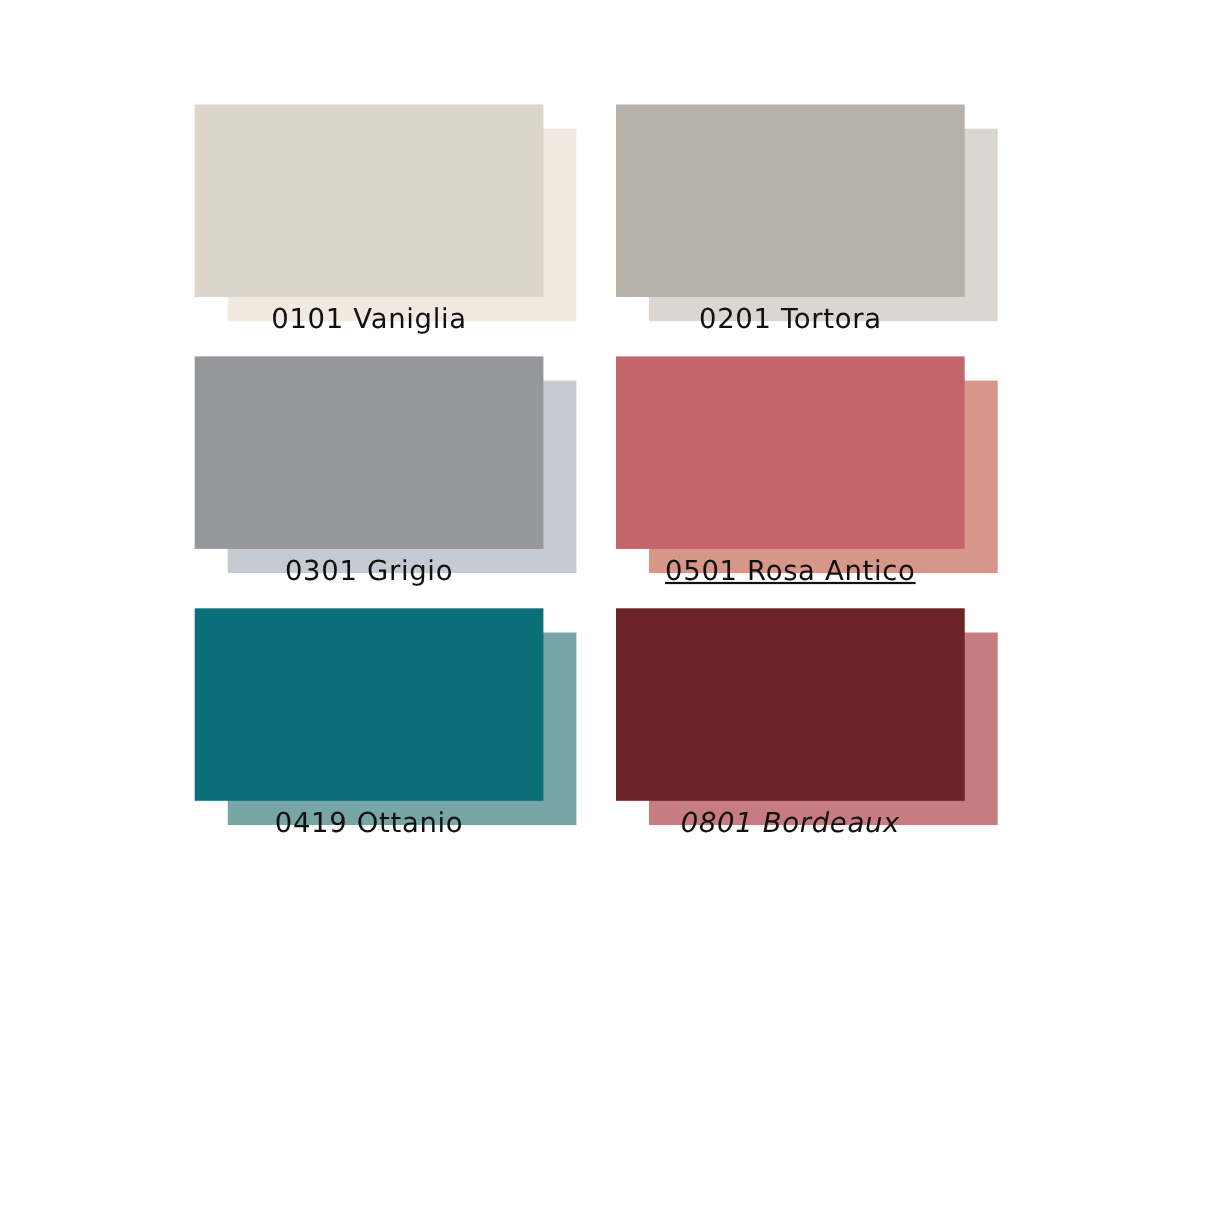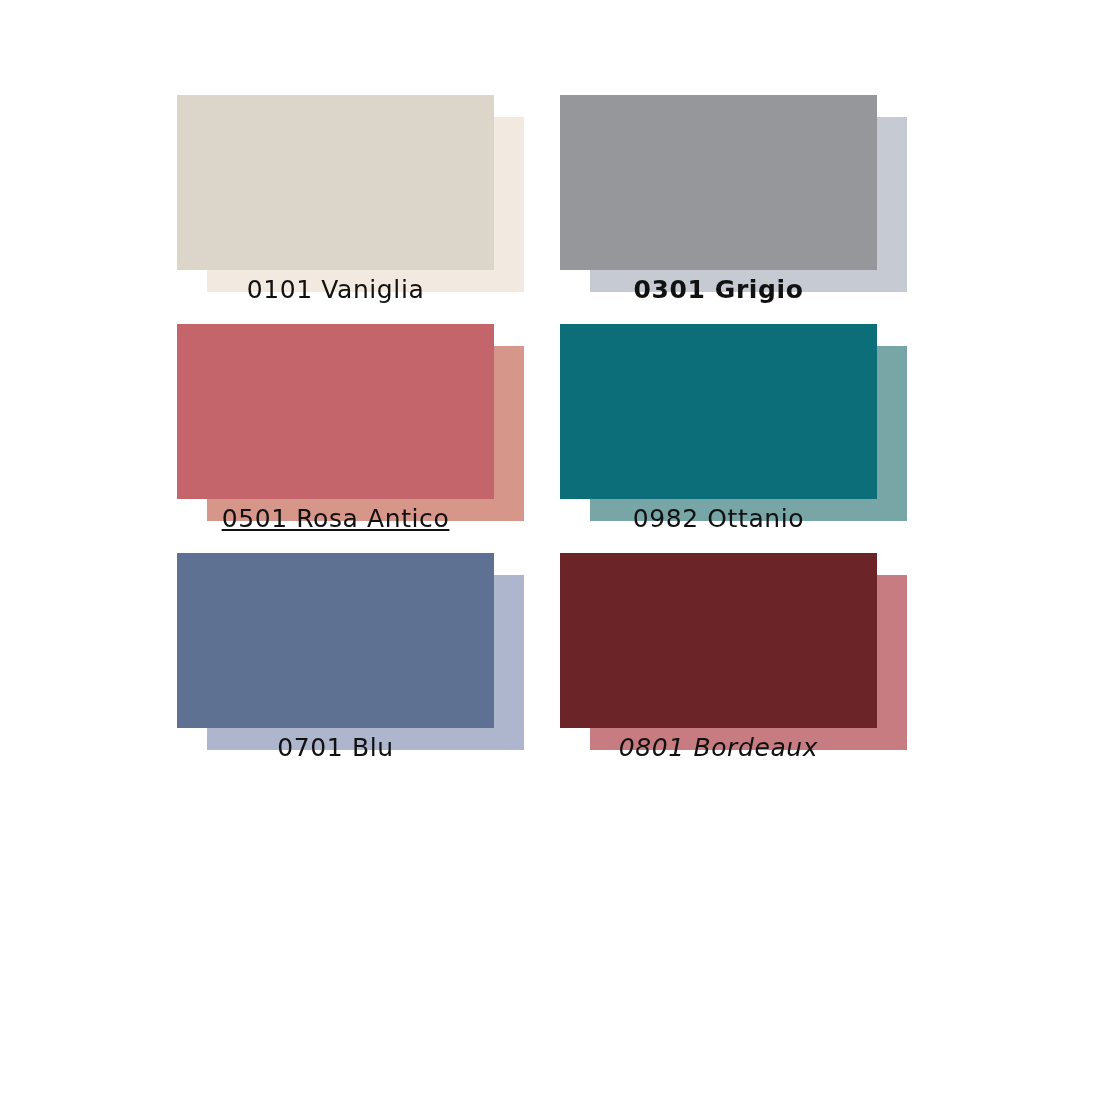--- a/index.html
+++ b/index.html
@@ -90,52 +90,52 @@
   <div id="swatch-grid">
 
     <div class="swatch-cell">
       <div class="swatch-stack">
         <div class="swatch-shadow" style="background-color: rgb(242, 234, 225);"></div>
         <div class="swatch-main" style="background-color: rgb(220, 213, 201);"></div>
       </div>
       <div class="swatch-label" style="color: rgb(17, 17, 17);">0101 Vaniglia</div>
     </div>
 
+    <div class="swatch-cell">
+      <div class="swatch-stack">
+        <div class="swatch-shadow" style="background-color: rgb(218, 214, 208);"></div>
+        <div class="swatch-main" style="background-color: rgb(183, 176, 168);"></div>
+      </div>
+      <div class="swatch-label" style="color: rgb(17, 17, 17);">0201 Tortora</div>
+    </div>
 
     <div class="swatch-cell">
       <div class="swatch-stack">
         <div class="swatch-shadow" style="background-color: rgb(198, 202, 210);"></div>
         <div class="swatch-main" style="background-color: rgb(150, 151, 155);"></div>
       </div>
-      <div class="swatch-label" style="color: rgb(17, 17, 17); font-weight: bold;">0301 Grigio</div>
+      <div class="swatch-label" style="color: rgb(17, 17, 17);">0301 Grigio</div>
     </div>
 
     <div class="swatch-cell">
       <div class="swatch-stack">
         <div class="swatch-shadow" style="background-color: rgb(215, 150, 138);"></div>
         <div class="swatch-main" style="background-color: rgb(196, 101, 107);"></div>
       </div>
       <div class="swatch-label" style="color: rgb(17, 17, 17); text-decoration: underline;">0501 Rosa Antico</div>
     </div>
 
     <div class="swatch-cell">
       <div class="swatch-stack">
         <div class="swatch-shadow" style="background-color: rgb(120, 165, 165);"></div>
         <div class="swatch-main" style="background-color: rgb(12, 110, 120);"></div>
       </div>
-      <div class="swatch-label" style="color: rgb(17, 17, 17);">0982 Ottanio</div>
+      <div class="swatch-label" style="color: rgb(17, 17, 17);">0419 Ottanio</div>
     </div>
 
-    <div class="swatch-cell">
-      <div class="swatch-stack">
-        <div class="swatch-shadow" style="background-color: rgb(174, 182, 206);"></div>
-        <div class="swatch-main" style="background-color: rgb(94, 113, 147);"></div>
-      </div>
-      <div class="swatch-label" style="color: rgb(17, 17, 17);">0701 Blu</div>
-    </div>
 
     <div class="swatch-cell">
       <div class="swatch-stack">
         <div class="swatch-shadow" style="background-color: rgb(198, 124, 128);"></div>
         <div class="swatch-main" style="background-color: rgb(107, 36, 40);"></div>
       </div>
       <div class="swatch-label" style="color: rgb(17, 17, 17); font-style: italic;">0801 Bordeaux</div>
     </div>
 
   </div>

